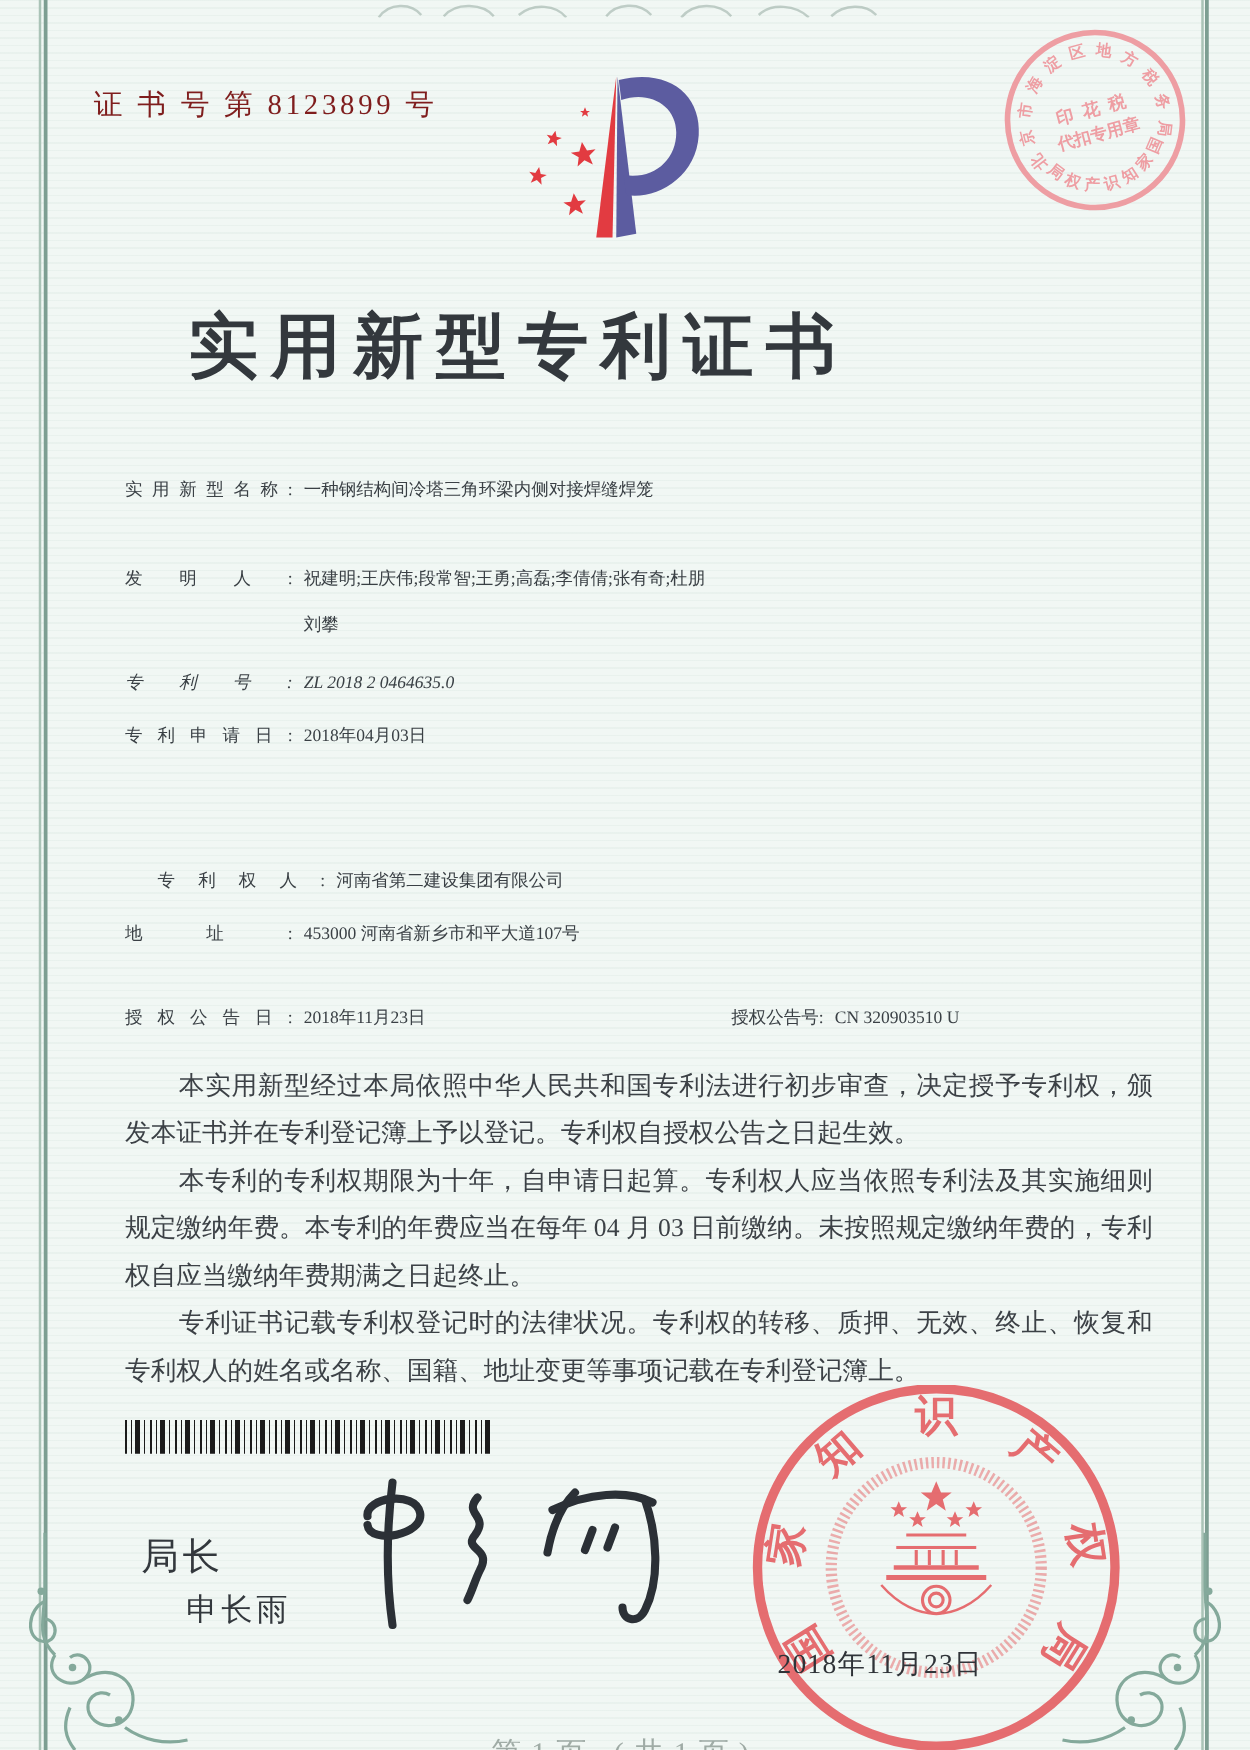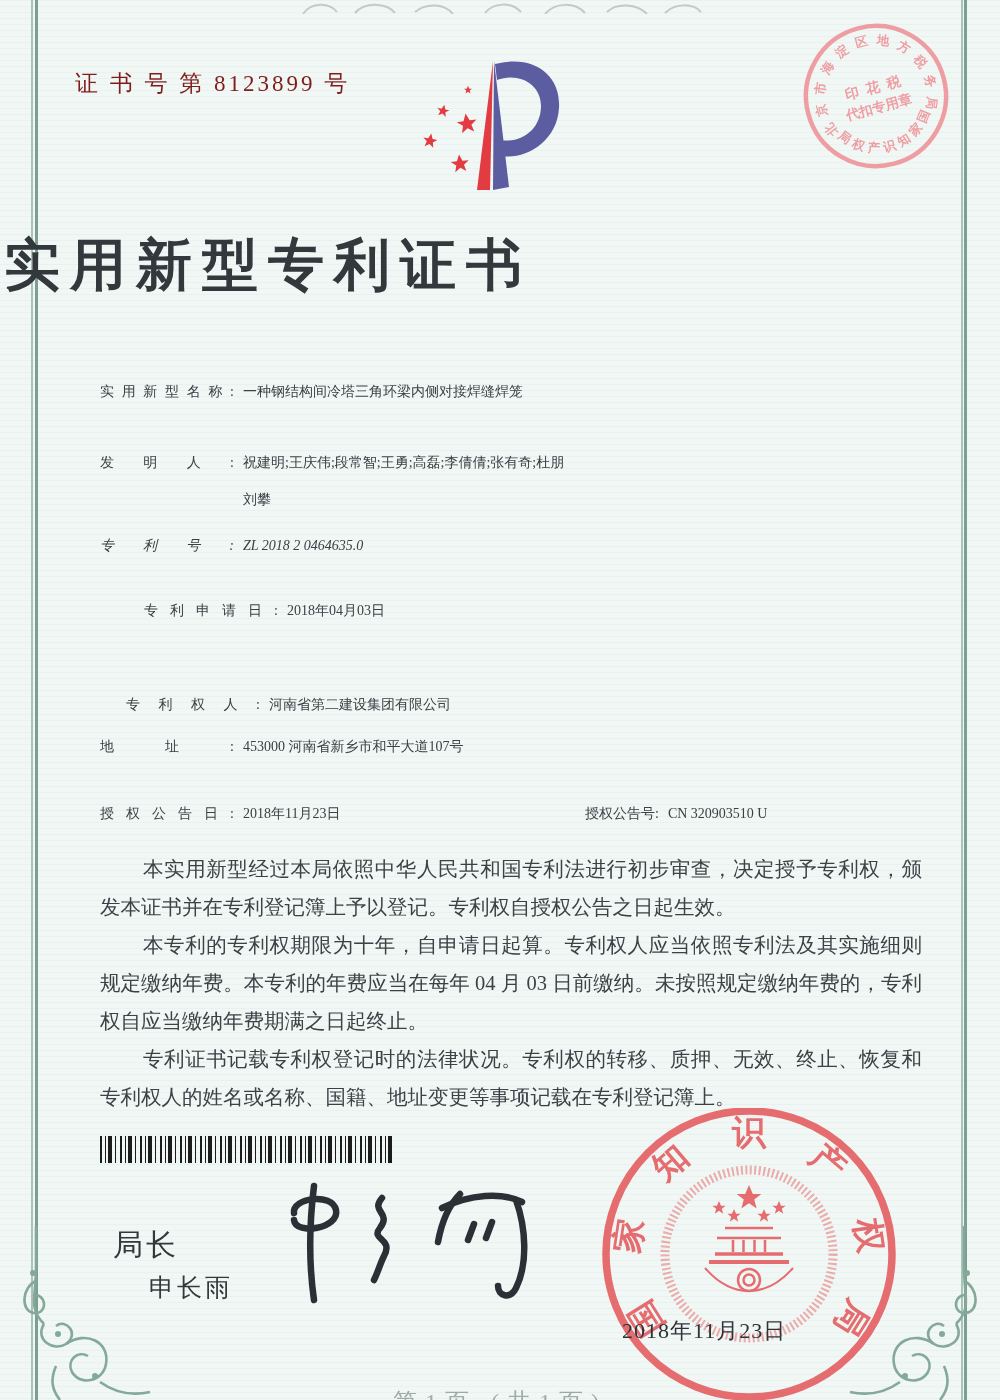--- a/index.html
+++ b/index.html
@@ -13,31 +13,31 @@
     content:"";position:absolute;inset:0;pointer-events:none;
     background:repeating-linear-gradient(180deg, rgba(150,185,170,.09) 0 1px, rgba(0,0,0,0) 1px 6px);
   }
   .borderline{position:absolute;top:0;bottom:0;}
   .bl1{left:31px;width:1.5px;background:#aac3b7;}
   .bl2{left:35px;width:2.5px;background:#7d9e92;}
   .br1{left:961px;width:1.5px;background:#aac3b7;}
   .br2{left:964px;width:2.5px;background:#7d9e92;}
   .cert-no{position:absolute;left:75px;top:68px;font-size:23px;letter-spacing:3px;color:#7f1d1d;}
   .logo{position:absolute;left:405px;top:50px;}
-  .title{position:absolute;left:0;top:224px;width:797px;margin:4px;
+  .title{position:absolute;left:0;top:224px;width:797px;margin:16px;text-align:center;
     font-size:56px;font-weight:bold;letter-spacing:10px;color:#33383d;}
   .tax-seal{position:absolute;left:788px;top:8px;opacity:.85;}
   .row{position:absolute;left:100px;font-size:14px;white-space:nowrap;}
   .lbl{display:inline-block;width:134px;text-align:justify;text-align-last:justify;}
   .val{margin-left:9px;}
   .r-name{top:383px;}
   .r-inv{top:454px;}
   .r-inv2{top:491px;left:243px;}
   .r-pno{top:537px;font-style:italic;}
-  .r-fdate{top:602px;margin-left:44px;}
+  .r-fdate{top:580px;}
   .r-pat{top:696px;margin-left:26px;}
   .r-addr{top:738px;}
   .r-gdate{top:805px;}
   .r-gno{top:805px;left:585px;}
   .bodytext{position:absolute;left:100px;top:850px;width:822px;
     font-size:20.5px;line-height:38px;text-align:justify;color:#3c4146;}
   .bodytext p{margin:0;text-indent:2.1em;}
   .barcode{position:absolute;left:100px;top:1136px;width:292px;height:27px;
     background:repeating-linear-gradient(90deg,#1b1b1b 0 2px,rgba(0,0,0,0) 2px 5px,#1b1b1b 5px 6px,rgba(0,0,0,0) 6px 8px,#1b1b1b 8px 12px,rgba(0,0,0,0) 12px 15px,#1b1b1b 15px 16px,rgba(0,0,0,0) 16px 20px);}
   .officer-title{position:absolute;left:113px;top:1225px;font-size:30px;letter-spacing:3px;color:#33383d;}

